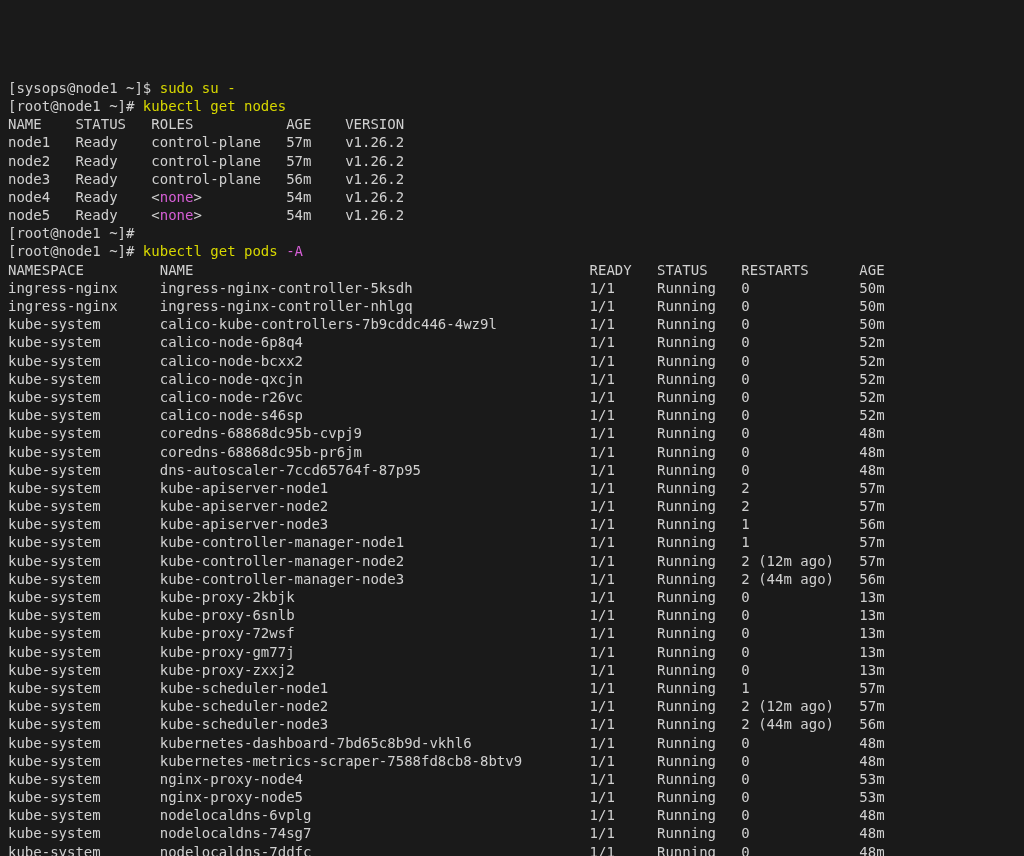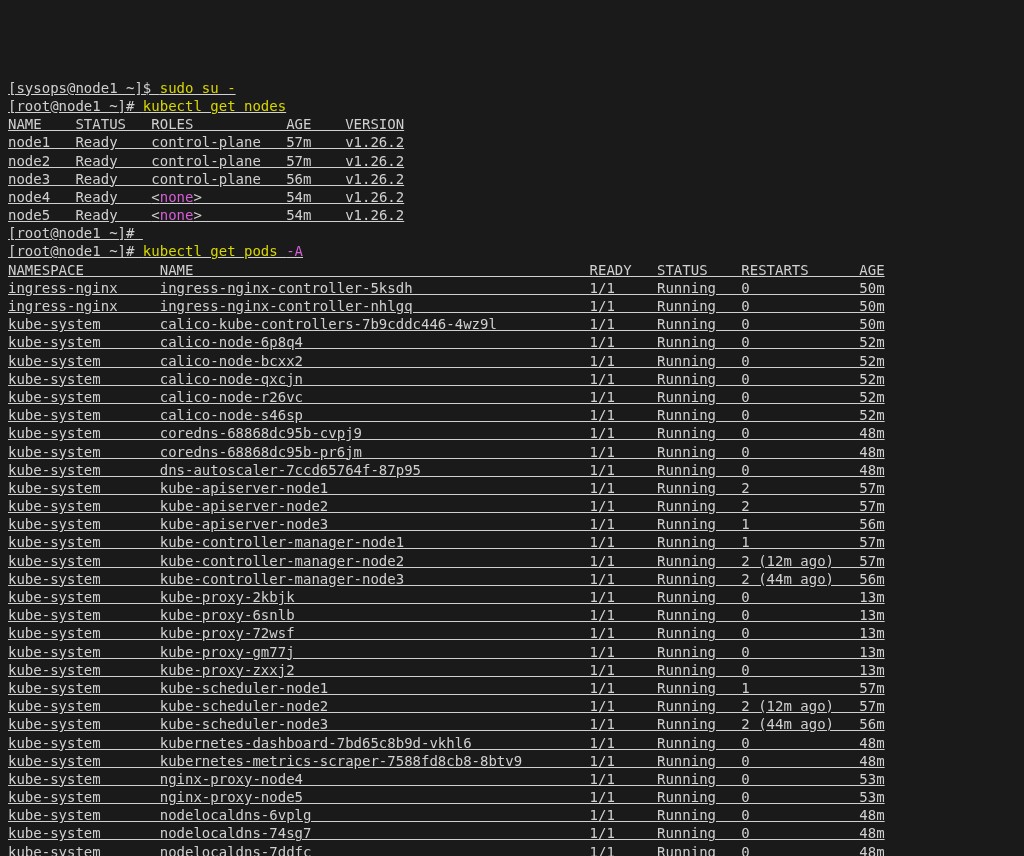--- a/index.html
+++ b/index.html
@@ -10,21 +10,21 @@
     font-family: "DejaVu Sans Mono", "Lucida Console", Consolas, monospace;
     font-size: 14px;
     line-height: 1.3;
     width: 1024px;
     box-sizing: border-box;
     white-space: pre;
   }
   .yellow { color: #d7d700; }
   .magenta { color: #d75fd7; }
   .plain { color: #d0d0d0; }
-  .line { display: block; text-decoration: underline; }
+  .line { display: block; }
 </style>
 </head>
 <body>
 
 
 
 <div id="terminal"><span class="line"><span class="plain">[sysops@node1 ~]$ </span><span class="yellow">sudo su -</span></span><span class="line"><span class="plain">[root@node1 ~]# </span><span class="yellow">kubectl get nodes</span></span><span class="line"><span class="plain">NAME    STATUS   ROLES           AGE    VERSION</span></span><span class="line"><span class="plain">node1   Ready    control-plane   57m    v1.26.2</span></span><span class="line"><span class="plain">node2   Ready    control-plane   57m    v1.26.2</span></span><span class="line"><span class="plain">node3   Ready    control-plane   56m    v1.26.2</span></span><span class="line"><span class="plain">node4   Ready    </span><span class="plain">&lt;</span><span class="magenta">none</span><span class="plain">&gt;          54m    v1.26.2</span></span><span class="line"><span class="plain">node5   Ready    </span><span class="plain">&lt;</span><span class="magenta">none</span><span class="plain">&gt;          54m    v1.26.2</span></span><span class="line"><span class="plain">[root@node1 ~]# </span></span><span class="line"><span class="plain">[root@node1 ~]# </span><span class="yellow">kubectl get pods </span><span class="magenta">-A</span></span><span class="line"><span class="plain">NAMESPACE         NAME                                               READY   STATUS    RESTARTS      AGE</span></span><span class="line"><span class="plain">ingress-nginx     ingress-nginx-controller-5ksdh                     1/1     Running   0             50m</span></span><span class="line"><span class="plain">ingress-nginx     ingress-nginx-controller-nhlgq                     1/1     Running   0             50m</span></span><span class="line"><span class="plain">kube-system       calico-kube-controllers-7b9cddc446-4wz9l           1/1     Running   0             50m</span></span><span class="line"><span class="plain">kube-system       calico-node-6p8q4                                  1/1     Running   0             52m</span></span><span class="line"><span class="plain">kube-system       calico-node-bcxx2                                  1/1     Running   0             52m</span></span><span class="line"><span class="plain">kube-system       calico-node-qxcjn                                  1/1     Running   0             52m</span></span><span class="line"><span class="plain">kube-system       calico-node-r26vc                                  1/1     Running   0             52m</span></span><span class="line"><span class="plain">kube-system       calico-node-s46sp                                  1/1     Running   0             52m</span></span><span class="line"><span class="plain">kube-system       coredns-68868dc95b-cvpj9                           1/1     Running   0             48m</span></span><span class="line"><span class="plain">kube-system       coredns-68868dc95b-pr6jm                           1/1     Running   0             48m</span></span><span class="line"><span class="plain">kube-system       dns-autoscaler-7ccd65764f-87p95                    1/1     Running   0             48m</span></span><span class="line"><span class="plain">kube-system       kube-apiserver-node1                               1/1     Running   2             57m</span></span><span class="line"><span class="plain">kube-system       kube-apiserver-node2                               1/1     Running   2             57m</span></span><span class="line"><span class="plain">kube-system       kube-apiserver-node3                               1/1     Running   1             56m</span></span><span class="line"><span class="plain">kube-system       kube-controller-manager-node1                      1/1     Running   1             57m</span></span><span class="line"><span class="plain">kube-system       kube-controller-manager-node2                      1/1     Running   2 (12m ago)   57m</span></span><span class="line"><span class="plain">kube-system       kube-controller-manager-node3                      1/1     Running   2 (44m ago)   56m</span></span><span class="line"><span class="plain">kube-system       kube-proxy-2kbjk                                   1/1     Running   0             13m</span></span><span class="line"><span class="plain">kube-system       kube-proxy-6snlb                                   1/1     Running   0             13m</span></span><span class="line"><span class="plain">kube-system       kube-proxy-72wsf                                   1/1     Running   0             13m</span></span><span class="line"><span class="plain">kube-system       kube-proxy-gm77j                                   1/1     Running   0             13m</span></span><span class="line"><span class="plain">kube-system       kube-proxy-zxxj2                                   1/1     Running   0             13m</span></span><span class="line"><span class="plain">kube-system       kube-scheduler-node1                               1/1     Running   1             57m</span></span><span class="line"><span class="plain">kube-system       kube-scheduler-node2                               1/1     Running   2 (12m ago)   57m</span></span><span class="line"><span class="plain">kube-system       kube-scheduler-node3                               1/1     Running   2 (44m ago)   56m</span></span><span class="line"><span class="plain">kube-system       kubernetes-dashboard-7bd65c8b9d-vkhl6              1/1     Running   0             48m</span></span><span class="line"><span class="plain">kube-system       kubernetes-metrics-scraper-7588fd8cb8-8btv9        1/1     Running   0             48m</span></span><span class="line"><span class="plain">kube-system       nginx-proxy-node4                                  1/1     Running   0             53m</span></span><span class="line"><span class="plain">kube-system       nginx-proxy-node5                                  1/1     Running   0             53m</span></span><span class="line"><span class="plain">kube-system       nodelocaldns-6vplg                                 1/1     Running   0             48m</span></span><span class="line"><span class="plain">kube-system       nodelocaldns-74sg7                                 1/1     Running   0             48m</span></span><span class="line"><span class="plain">kube-system       nodelocaldns-7ddfc                                 1/1     Running   0             48m</span></span></div>
 
 
 

